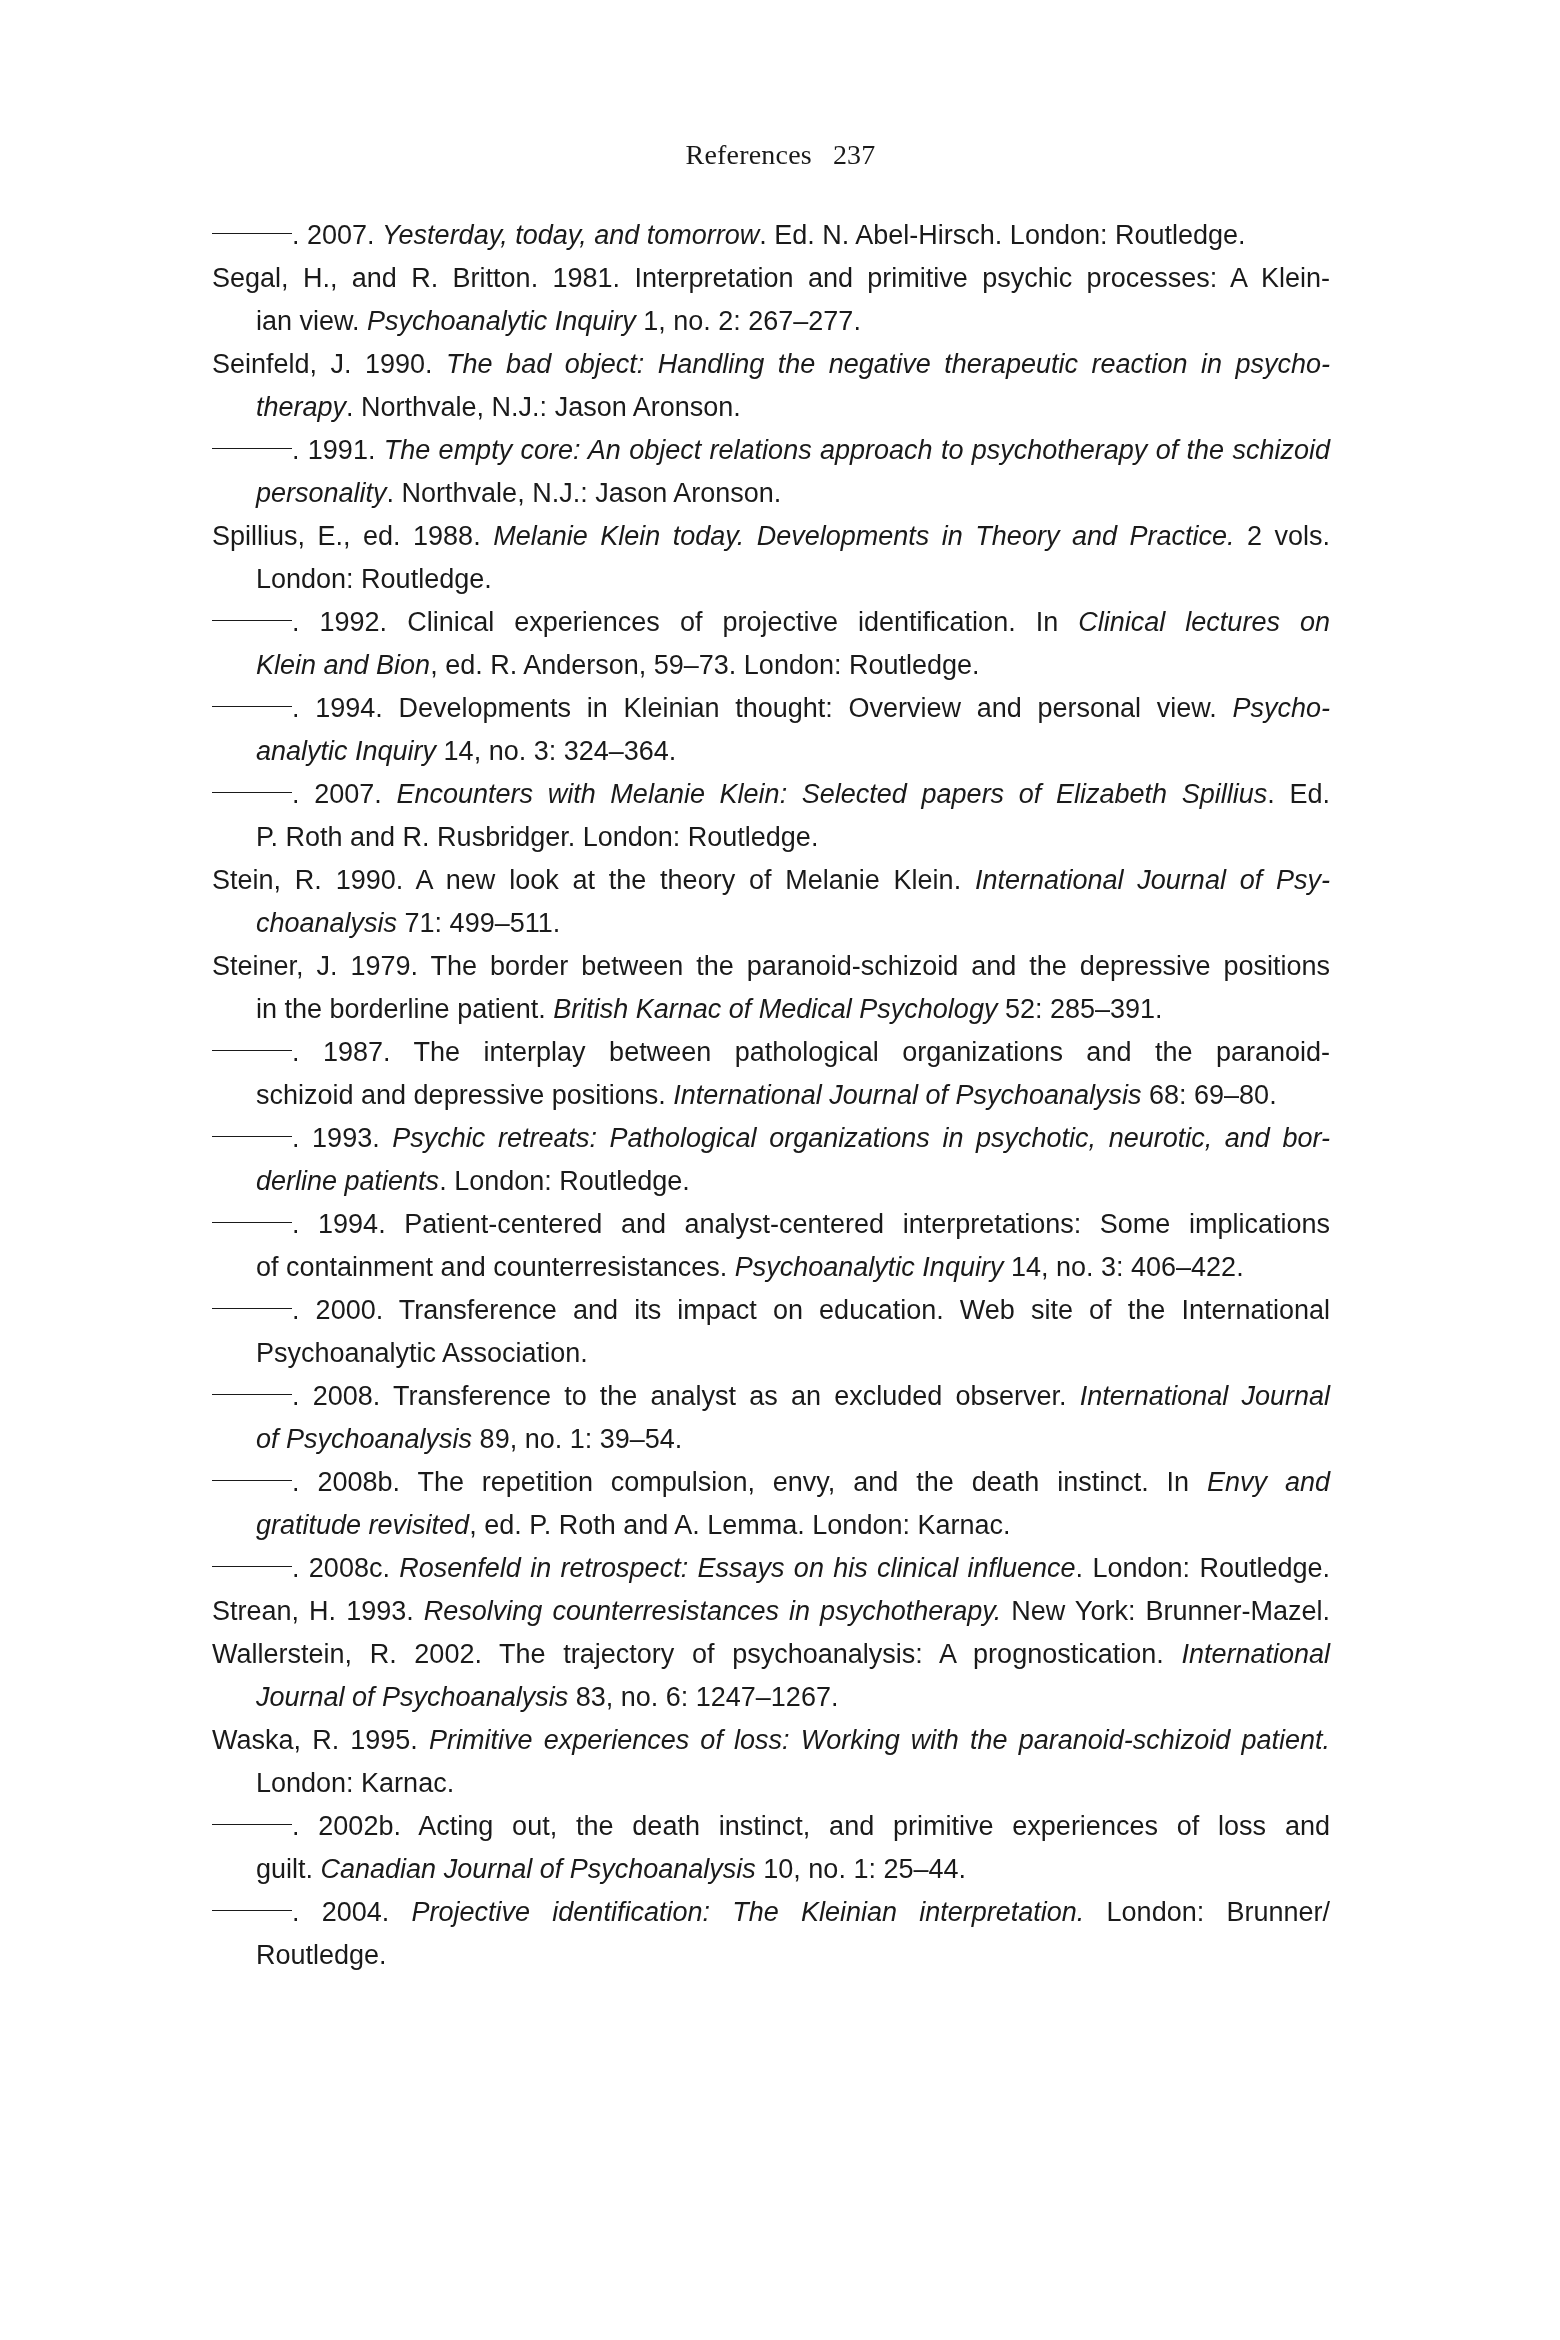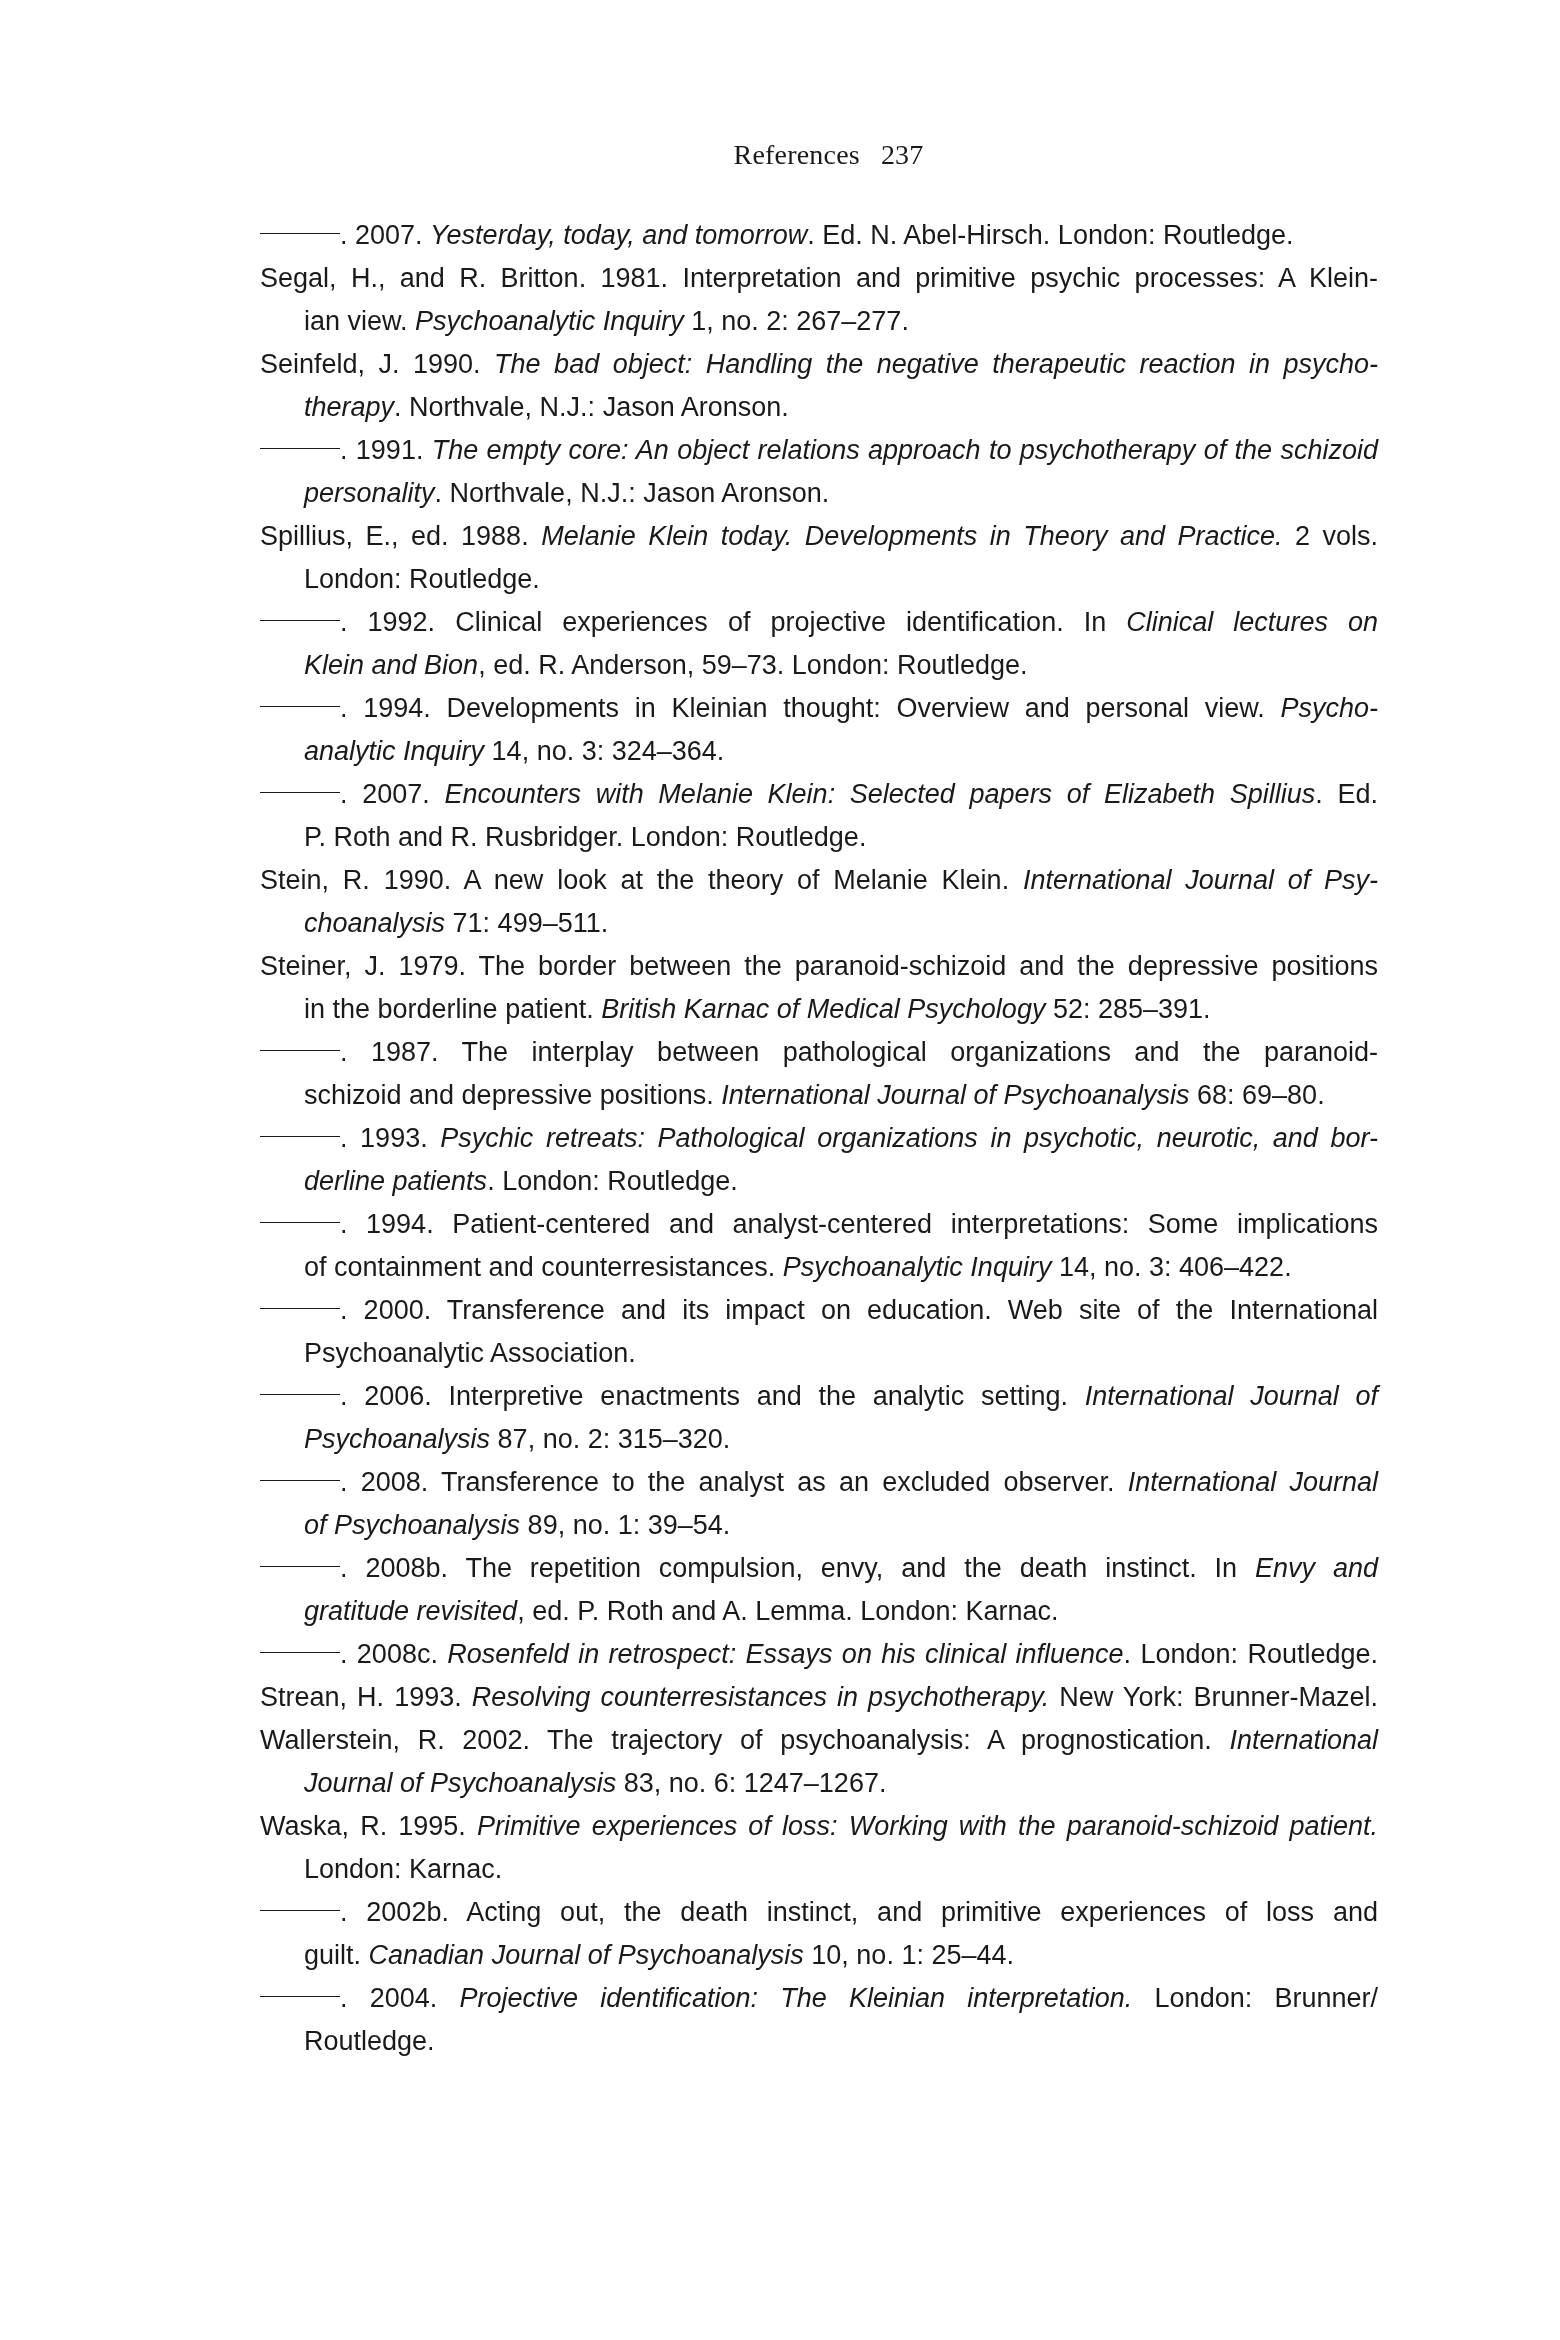--- a/index.html
+++ b/index.html
@@ -1,17 +1,17 @@
 <!DOCTYPE html>
 <html><head>
 <meta charset="utf-8">
 <style>
   html, body { margin: 0; padding: 0; background: #ffffff; }
   body { width: 1561px; height: 2341px; position: relative; overflow: hidden; color: #1a1a1a; }
-  .page { position: absolute; left: 0; top: 0; width: 1347px; height: 2341px; background: #fff; margin-left: 48px; }
+  .page { position: absolute; left: 0; top: 0; width: 1347px; height: 2341px; background: #fff; }
   .running-head {
     position: absolute; top: 136px; left: 0; width: 1561px; text-align: center;
     font-family: "Liberation Serif", "DejaVu Serif", serif; font-size: 28px; line-height: 38px;
     color: #1a1a1a; letter-spacing: 0.2px;
   }
   .running-head .title { margin-right: 21px; }
   .refs {
     position: absolute; top: 214px; left: 212px; width: 1118px;
     font-family: Liberation Sans, sans-serif; font-size: 27px; line-height: 43px;
     color: #1a1a1a;
@@ -80,24 +80,20 @@
       </div>
       <div class="entry">
         <span class="line justify"><span class="dash"></span><span>. 1994. Patient-centered and analyst-centered interpretations: Some implications</span></span>
         <span class="line cont"><span>of containment and counterresistances. </span><em>Psychoanalytic Inquiry</em><span> 14, no. 3: 406–422.</span></span>
       </div>
       <div class="entry">
         <span class="line justify"><span class="dash"></span><span>. 2000. Transference and its impact on education. Web site of the International</span></span>
         <span class="line cont"><span>Psychoanalytic Association.</span></span>
       </div>
       <div class="entry">
-        <span class="line justify"><span class="dash"></span><span>. 2006. Interpretive enactments and the analytic setting. </span><em>International Journal of</em></span>
-        <span class="line cont"><em>Psychoanalysis</em><span> 87, no. 2: 315–320.</span></span>
-      </div>
-      <div class="entry">
         <span class="line justify"><span class="dash"></span><span>. 2008. Transference to the analyst as an excluded observer. </span><em>International Journal</em></span>
         <span class="line cont"><em>of Psychoanalysis</em><span> 89, no. 1: 39–54.</span></span>
       </div>
       <div class="entry">
         <span class="line justify"><span class="dash"></span><span>. 2008b. The repetition compulsion, envy, and the death instinct. In </span><em>Envy and</em></span>
         <span class="line cont"><em>gratitude revisited</em><span>, ed. P. Roth and A. Lemma. London: Karnac.</span></span>
       </div>
       <div class="entry">
         <span class="line justify"><span class="dash"></span><span>. 2008c. </span><em>Rosenfeld in retrospect: Essays on his clinical influence</em><span>. London: Routledge.</span></span>
       </div>

